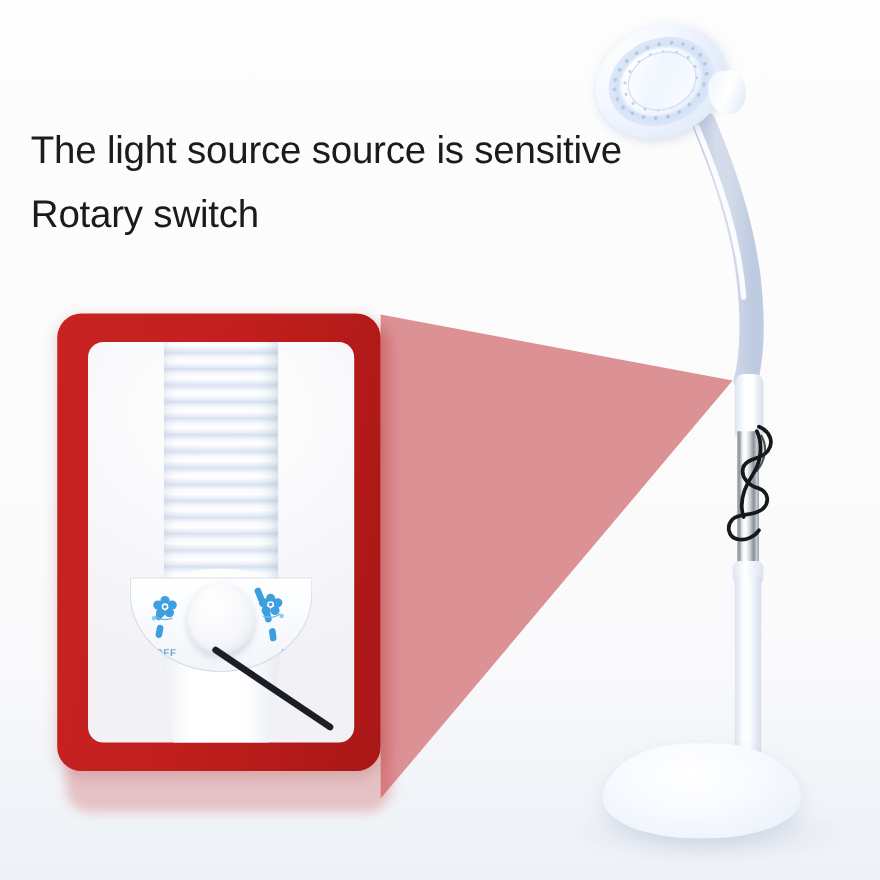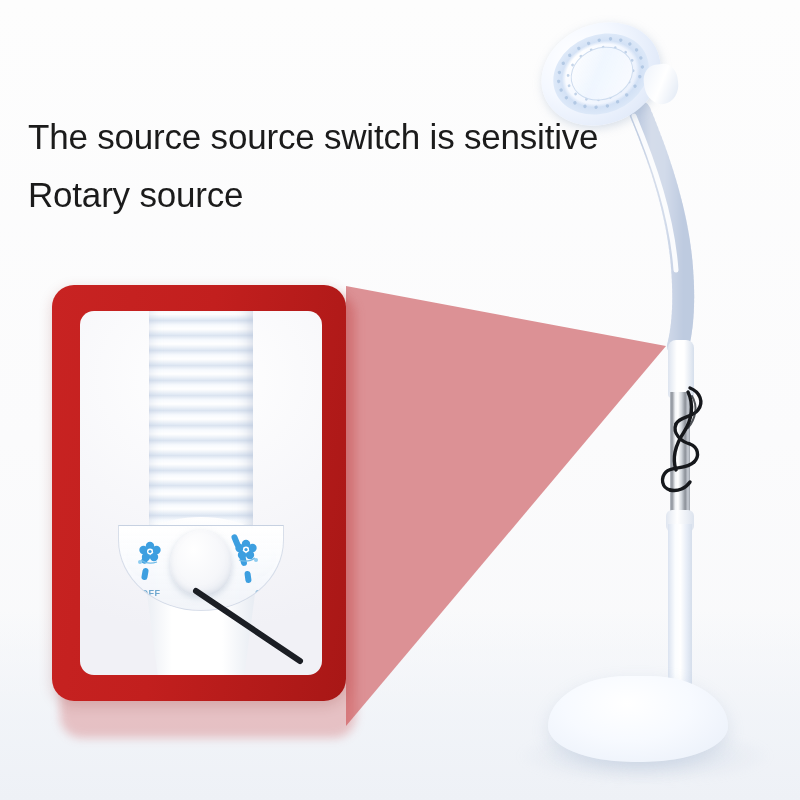--- a/index.html
+++ b/index.html
@@ -447,17 +447,17 @@
       </div>
 
       <svg class="zoom-cable" viewBox="0 0 130 90">
         <path d="M 14,8 L 118,78" stroke="#1b1e24" stroke-width="6" fill="none" stroke-linecap="round"></path>
       </svg>
 
     </div>
   </div>
 
   <div class="headline">
-    <span class="line">The source source switch is sensitive</span>
-    <span class="line">Rotary source</span>
+    <span class="line">The light source source is sensitive</span>
+    <span class="line">Rotary switch</span>
   </div>
 
 </div>
 
 </body></html>

